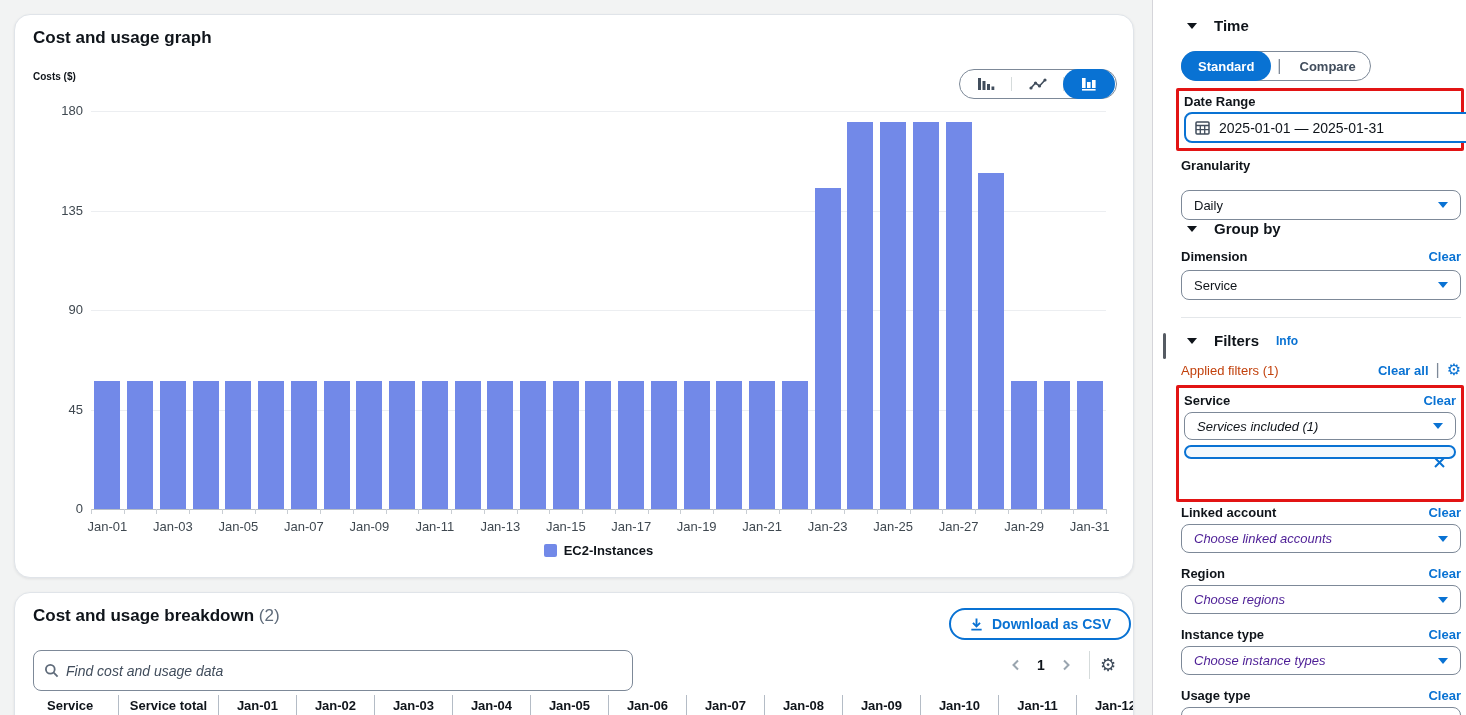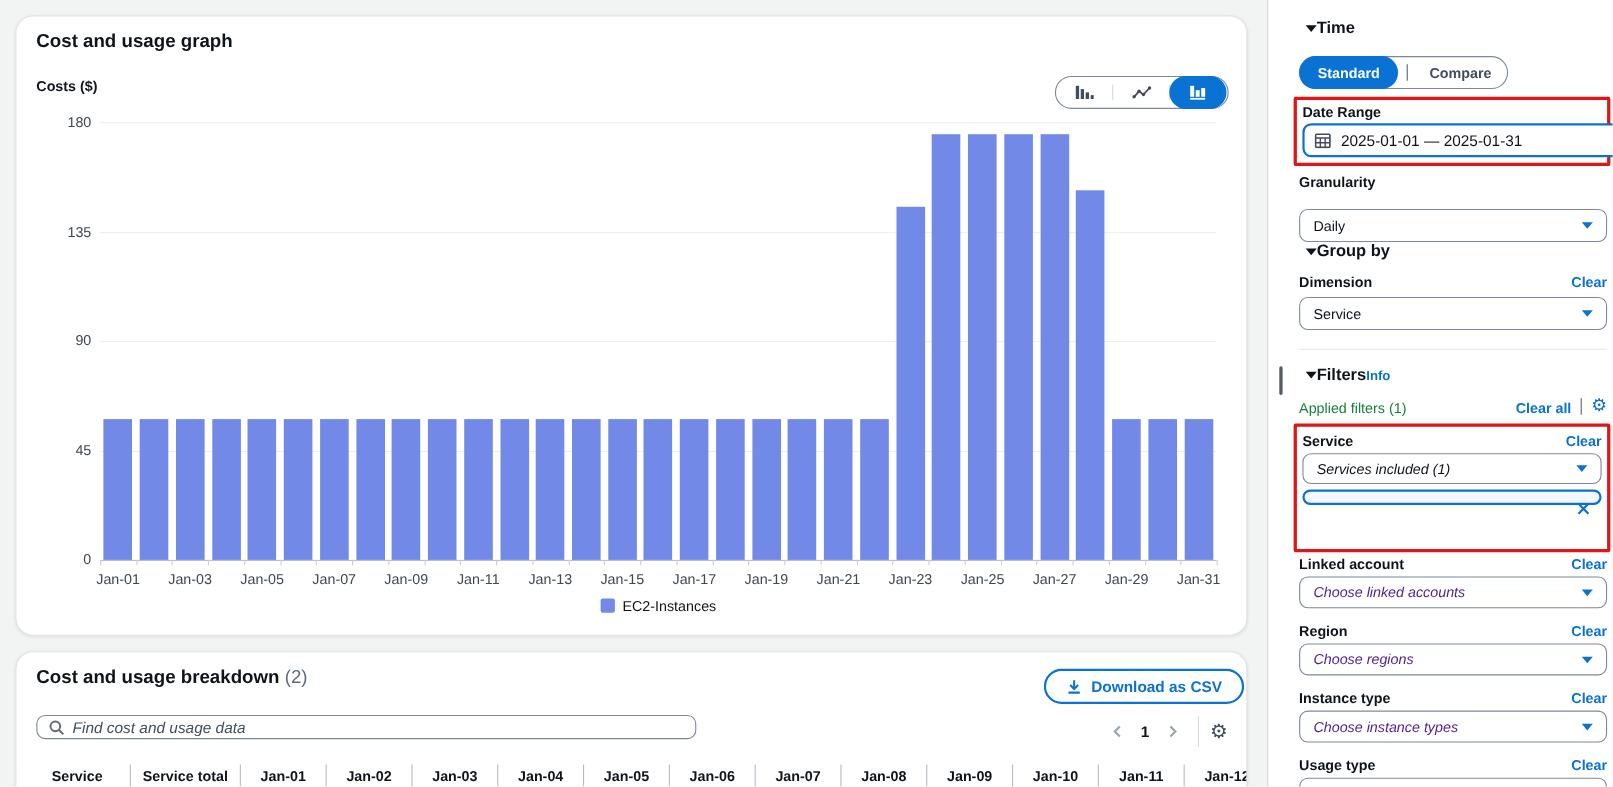--- a/index.html
+++ b/index.html
@@ -9,65 +9,65 @@
 
   .card { position:absolute; background:#fff; border:1px solid #e0e4e9; border-radius:16px;
     box-shadow:0 1px 3px rgba(0,7,22,.08); overflow:hidden; }
   #chart-card { left:14px; top:14px; width:1120px; height:564px; }
   #breakdown-card { left:14px; top:592px; width:1120px; height:160px; }
 
   .card-title { position:absolute; left:18px; top:13px; font-size:17px; font-weight:bold; }
   .count { color:#5f6b7a; font-weight:normal; }
 
   
-  .axis-title { position:absolute; left:18px; top:56px; font-size:13px; font-weight:bold; }
+  .axis-title { position:absolute; left:18px; top:56px; font-size:10px; font-weight:bold; }
   #chart-toolbar { position:absolute; left:944px; top:54px; width:158px; height:30px;
     border:1px solid #7d8998; border-radius:15px; display:flex; align-items:center; background:#fff; }
   .tb-seg { width:51px; height:28px; display:flex; align-items:center; justify-content:center; cursor:pointer; }
   .tb-sep { width:1px; height:14px; background:#d5dbdb; }
   .tb-selected { background:#0972d3; border-radius:15px; height:30px; width:52px; margin:-1px; }
 
   #plot { position:absolute; left:76px; top:96px; width:1015px; height:398px; }
   .gridline { position:absolute; left:0; width:100%; height:1px; background:#eceef1; }
   .gridline.base { background:#b9c0c7; }
   .ylabel { position:absolute; width:54px; text-align:right; font-size:13px; color:#3f4850; }
   .bar-slot { position:absolute; bottom:0; }
   .bar { position:absolute; bottom:0; left:50%; transform:translateX(-50%); width:26px; }
   .xtick { position:absolute; top:398px; width:1px; height:5px; background:#c9ced4; }
   .xlabel { position:absolute; top:408px; font-size:13px; color:#3f4850; text-align:center; transform:translateX(-50%); white-space:nowrap; }
-  #legend { position:absolute; left:76px; top:528px; width:1015px; display:flex; justify-content:center; align-items:center; gap:7px; }
+  #legend { position:absolute; left:76px; top:528px; width:1015px; display:flex; justify-content:center; align-items:center; gap:7px;font-weight:bold; }
   .legend-swatch { width:13px; height:13px; border-radius:2px; }
   #legend span { font-size:13px; }
 
   
   .btn-csv { position:absolute; left:934px; top:15px; height:32px; padding:0 18px; display:flex;
     align-items:center; gap:8px; border:2px solid #0972d3; border-radius:20px; background:#fff;
     color:#0972d3; font-size:14px; font-weight:bold; cursor:pointer; }
-  #search-box { position:absolute; left:18px; top:57px; width:600px; height:22px;
+  #search-box { position:absolute; left:18px; top:57px; width:600px; height:41px;
     border:1px solid #7d8998; border-radius:8px; background:#fff; display:flex; align-items:center;
     padding:0 10px; gap:7px; }
   #search-box input { border:none; outline:none; flex:1; font-size:14px; font-style:italic;
     color:#0f141a; font-family:"Liberation Sans",sans-serif; background:transparent; }
   #search-box input::placeholder { color:#414d5c; font-style:italic; }
   #pager { position:absolute; left:988px; top:57px; height:30px; display:flex; align-items:center; }
   .pg-btn { width:26px; height:26px; display:flex; align-items:center; justify-content:center; cursor:pointer; }
   #page-num { width:24px; text-align:center; font-size:14px; font-weight:bold; }
   .pg-sep { width:1px; height:28px; background:#d5dbdb; margin:0 10px; }
   .gear { font-size:18px; color:#414d5c; cursor:pointer; line-height:1; }
   #table-header { position:absolute; left:18px; top:99px; height:26px; display:flex; align-items:center; width:1102px; }
   .th { font-size:13px; font-weight:bold; display:flex; align-items:center; justify-content:center;
     height:20px; flex:0 0 auto; }
   .th.first { justify-content:flex-start; padding-left:14px; }
   .th + .th { border-left:1px solid #b4bcc6; }
 
   
   #sidebar { position:absolute; left:1152px; top:0; width:314px; height:715px; background:#fff;
     border-left:1px solid #d5d5da; }
   .sb { position:absolute; }
-  .sec-head { display:flex; align-items:center; gap:0; font-size:15px; font-weight:bold; }
+  .sec-head { display:flex; align-items:center; gap:17px; font-size:15px; font-weight:bold; }
   .caret-sec { width:0; height:0; border-left:5px solid transparent; border-right:5px solid transparent;
     border-top:6px solid #0f141a; }
   .caret-blue { width:0; height:0; border-left:5px solid transparent; border-right:5px solid transparent;
     border-top:6px solid #0972d3; }
   #seg-toggle { display:flex; align-items:center; height:30px; border:1px solid #7d8998;
     border-radius:15px; background:#fff; width:190px; }
   #seg-standard { background:#0972d3; color:#fff; font-size:13px; font-weight:bold; height:30px;
     margin:-1px 0 -1px -1px; padding:0 17px; border-radius:15px; display:flex; align-items:center; cursor:pointer; }
   #seg-sep { color:#7d8998; margin:0 4px 0 6px; }
   #seg-compare { font-size:13px; font-weight:bold; color:#414d5c; padding:0 14px; cursor:pointer; }
@@ -76,21 +76,21 @@
   .row-between { display:flex; justify-content:space-between; align-items:center; }
   .clear-link { font-size:13px; font-weight:bold; color:#0972d3; cursor:pointer; text-decoration:none; }
   .select { height:30px; border:1px solid #7d8998; border-radius:8px; background:#fff; display:flex;
     align-items:center; justify-content:space-between; padding:0 12px; font-size:13px; cursor:pointer; }
   .select .ph { color:#4c1d95; font-style:italic; }
   .select .ph-dark { color:#0f141a; font-style:italic; }
   #date-input { height:31px; border:2px solid #0972d3; border-radius:8px; background:#fff;
     display:flex; align-items:center; gap:9px; padding:0 9px; font-size:14px; cursor:pointer; }
   .divider { height:1px; background:#e4e7ea; }
   .info-link { font-size:12px; font-weight:bold; color:#0972d3; cursor:pointer; text-decoration:none; }
-  .muted-13 { font-size:13px; color:#15803d; }
+  .muted-13 { font-size:13px; color:#c2410c; }
   .gear-blue { color:#0972d3; font-size:16px; cursor:pointer; line-height:1; }
   #service-chip { position:absolute; background:#f2f8fd; border:2px solid #0972d3; border-radius:8px;
     padding:5px 28px 5px 10px; font-size:13px; line-height:1.5; }
   #chip-x { position:absolute; right:8px; top:8px; cursor:pointer; }
   .fgroup { margin-bottom:11px; }
   .fgroup .row-between { height:18px; }
   .fgroup .select { margin-top:3px; height:29px; }
   #scroll-thumb { position:absolute; left:10px; top:333px; width:3px; height:26px; background:#555b63; border-radius:2px; }
 </style>
 </head>

